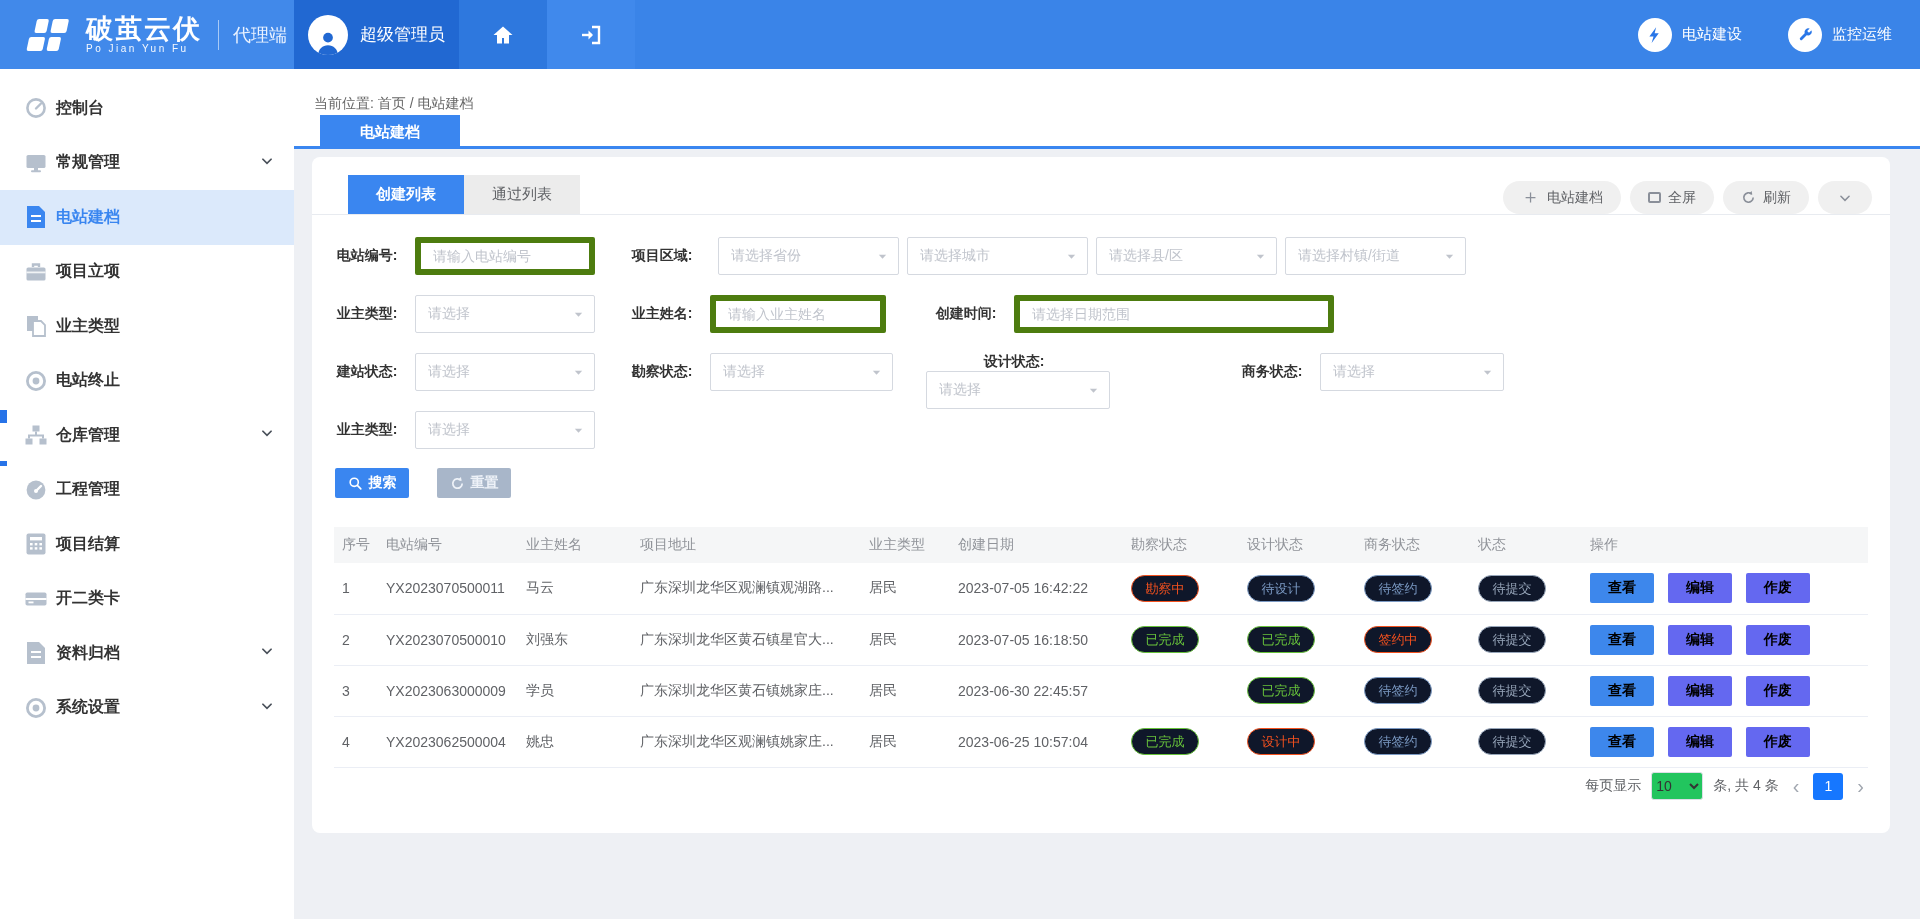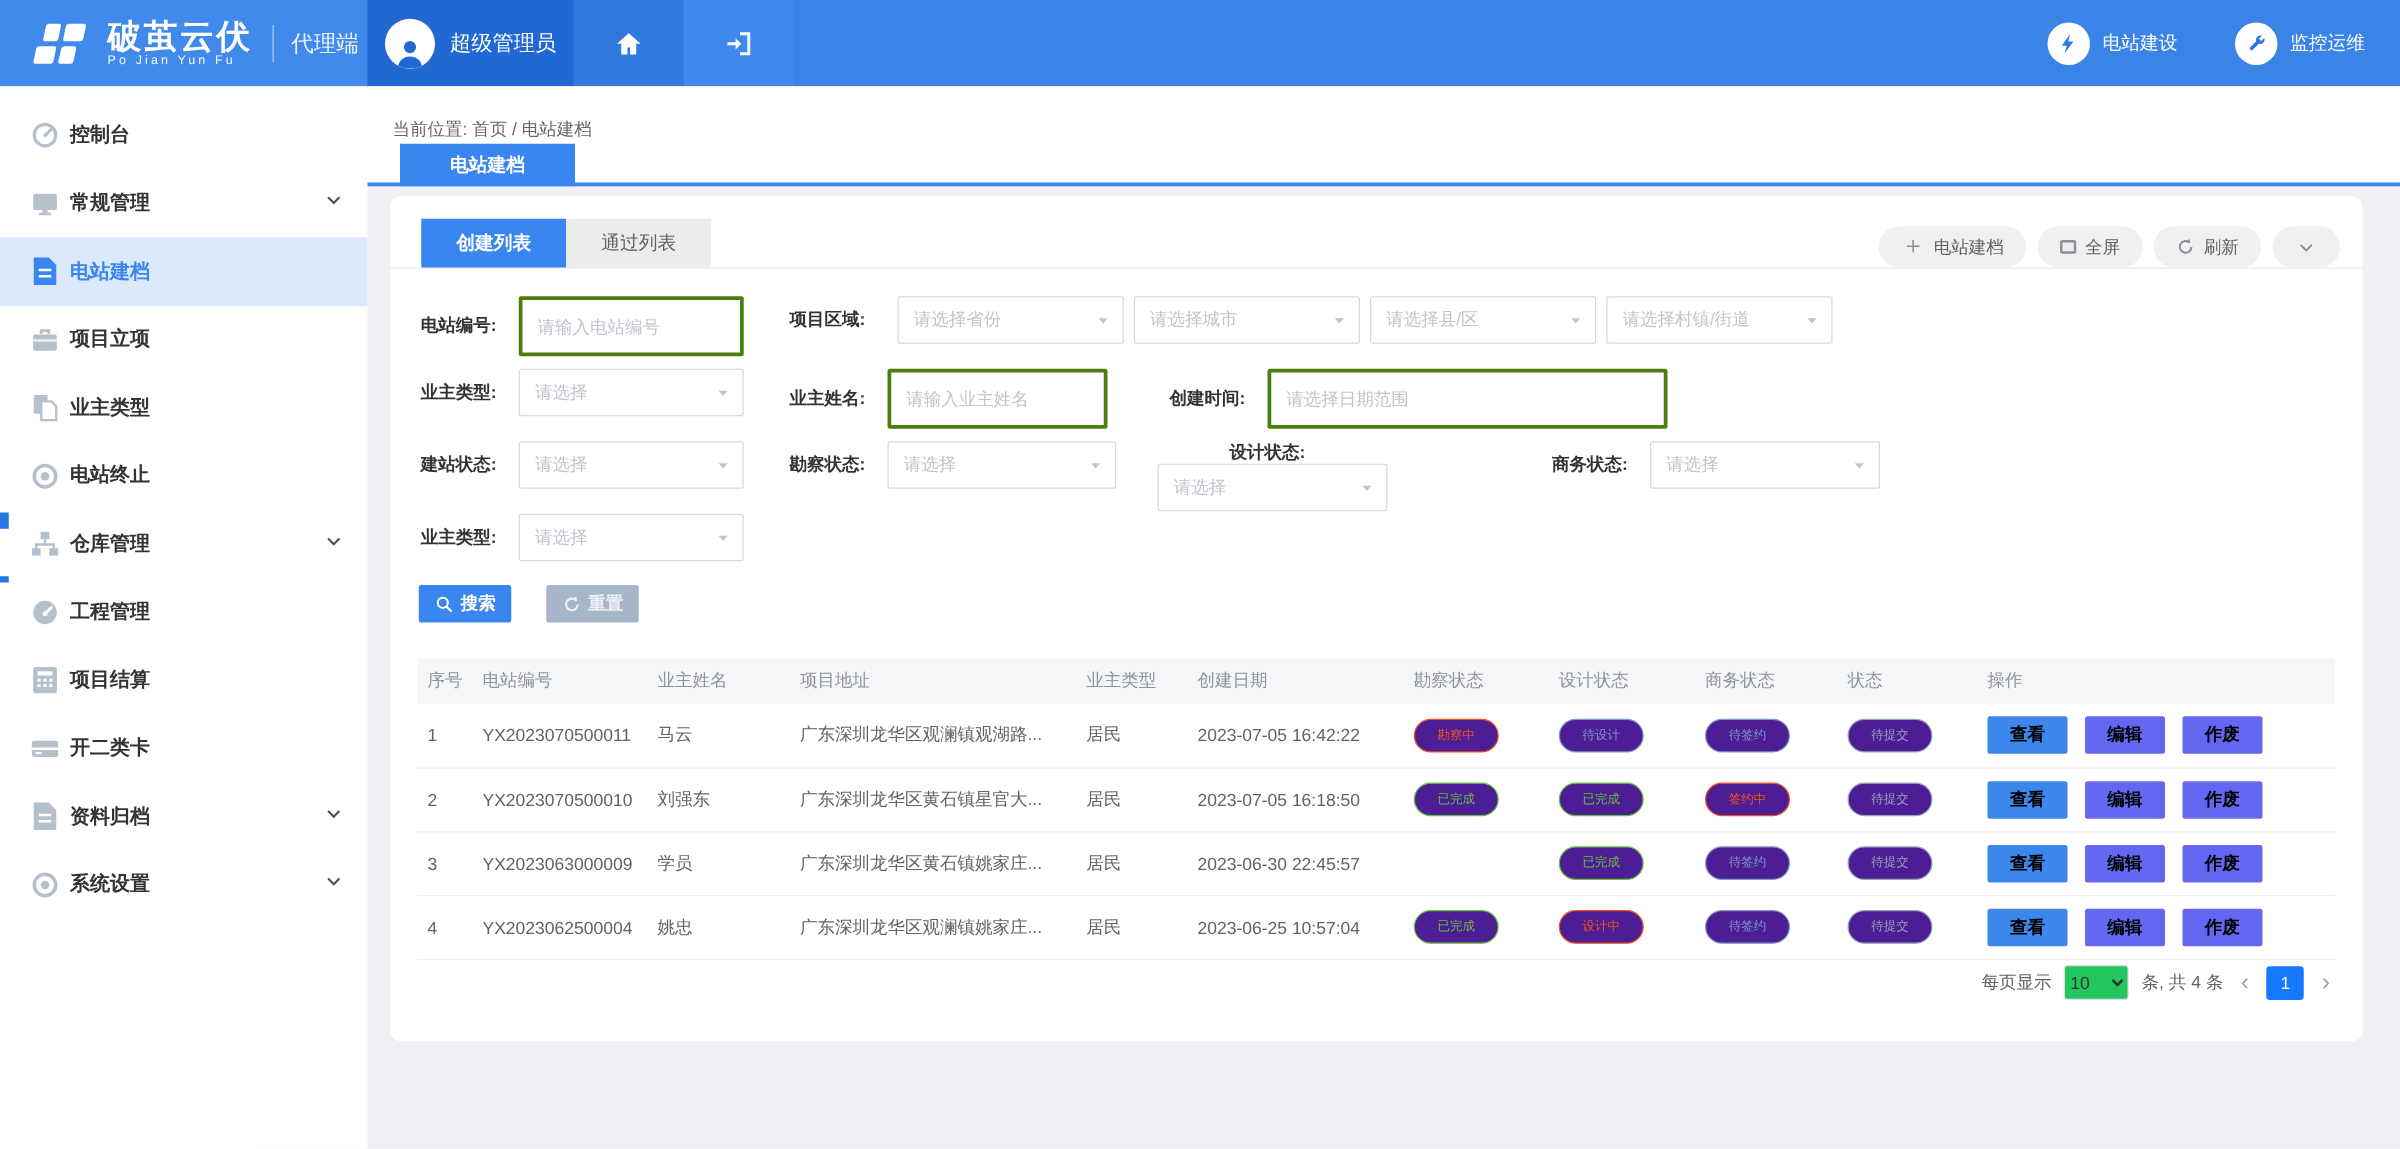--- a/index.html
+++ b/index.html
@@ -35,47 +35,47 @@
   .edge-mark { position:absolute; left:0; width:7px; background:#2773e8; }
 
   
   .crumb-strip { position:absolute; left:294px; top:69px; width:1626px; height:77px; background:#fff; }
   .crumb { position:absolute; left:20px; top:26px; font-size:14px; color:#666; }
   .page-tab { position:absolute; left:26px; top:46px; width:140px; height:34px; background:#3a86f0; color:#fff; font-size:15px; font-weight:bold; display:flex; align-items:center; justify-content:center; cursor:pointer; }
   .blue-line { position:absolute; left:294px; top:146px; width:1626px; height:3px; background:#3a86f0; }
 
   
   .panel { position:absolute; left:312px; top:157px; width:1578px; height:676px; background:#fff; border-radius:8px; }
-  .ptabs { position:absolute; left:25px; top:18px; display:flex; }
+  .ptabs { position:absolute; left:36px; top:18px; display:flex; }
   .ptab { width:116px; height:39px; display:flex; align-items:center; justify-content:center; font-size:15px; cursor:pointer; }
   .ptab.on { background:#3a86f0; color:#fff; font-weight:bold; }
   .ptab.off { background:#ececec; color:#606266; }
   .ptabs-line { position:absolute; left:0; top:57px; width:1578px; height:1px; background:#e8ebf0; }
   .pactions { position:absolute; right:18px; top:24px; display:flex; gap:9px; align-items:center; }
   .pbtn { height:33px; background:#f0f0f0; border:none; border-radius:17px; color:#606266; font-size:14px; display:flex; align-items:center; justify-content:center; gap:7px; padding:0 18px; cursor:pointer; font-family:inherit; }
   .pbtn .plus { font-size:19px; color:#8a8f99; line-height:1; margin-top:-2px; }
   .fs-ico { width:13px; height:11px; border:2px solid #8a8f99; border-radius:2px; display:inline-block; }
 
   
   .fgroup { position:absolute; display:flex; align-items:center; }
   .flabel { font-size:14px; font-weight:bold; color:#333; width:80px; text-align:center; margin-right:8px; flex:none; }
-  .fcontrol { height:48px; border:3px solid #4d7c0f; border-radius:2px; background:#fff; font-size:14px; color:#b91c1c; padding:0 12px; font-family:inherit; }
+  .fcontrol { height:38px; border:6px solid #4d7c0f; border-radius:2px; background:#fff; font-size:14px; color:#b91c1c; padding:0 12px; font-family:inherit; }
   .fcontrol::placeholder { color:#c0c4cc; }
   .fselect { height:38px; border:1px solid #d5d9e0; border-radius:2px; background:#fff; display:flex; align-items:center; justify-content:space-between; padding:0 10px 0 12px; cursor:pointer; }
   .fselect .ph { font-size:14px; color:#c0c4cc; }
   .fdate { position:relative; }
 
   .btn-search { position:absolute; left:23px; top:311px; width:74px; height:30px; background:#3a86f0; border:none; border-radius:2px; color:#fff; font-size:14px; font-weight:bold; display:flex; align-items:center; justify-content:center; gap:6px; cursor:pointer; font-family:inherit; }
   .btn-reset { position:absolute; left:125px; top:311px; width:74px; height:30px; background:#a8b6c9; border:none; border-radius:2px; color:#eef2f8; font-size:14px; font-weight:bold; display:flex; align-items:center; justify-content:center; gap:6px; cursor:pointer; font-family:inherit; }
 
   
   .tbl { position:absolute; left:22px; top:370px; width:1534px; border-collapse:collapse; table-layout:fixed; }
   .tbl th { height:36px; background:#f5f6f7; color:#909399; font-size:14px; font-weight:normal; text-align:left; padding-left:8px; }
   .tbl td { height:51px; border-bottom:1px solid #ebeef5; color:#606266; font-size:14px; padding-left:8px; white-space:nowrap; overflow:hidden; }
-  .badge { display:inline-block; width:68px; height:27px; line-height:25px; text-align:center; border-radius:14px; font-size:10px; border:1px solid; background:#4c1d95; }
+  .badge { display:inline-block; width:68px; height:27px; line-height:25px; text-align:center; border-radius:14px; font-size:13px; border:1px solid; background:#0f172a; }
   .b-orange { color:#f4511e; border-color:#f4511e; }
   .b-green  { color:#67c23a; border-color:#67c23a; }
   .b-steel  { color:#7b9ac4; border-color:#7b9ac4; }
   .b-gray   { color:#97a6ba; border-color:#97a6ba; }
   .rbtn { width:64px; height:30px; border:none; border-radius:2px; color:#000000; font-size:14px; font-weight:bold; cursor:pointer; margin-right:10px; font-family:inherit; }
   .rbtn.view { background:#3d87ec; }
   .rbtn.purp { background:#6468f0; }
 
   
   .pager { position:absolute; right:22px; top:615px; display:flex; align-items:center; gap:10px; font-size:14px; color:#606266; }

